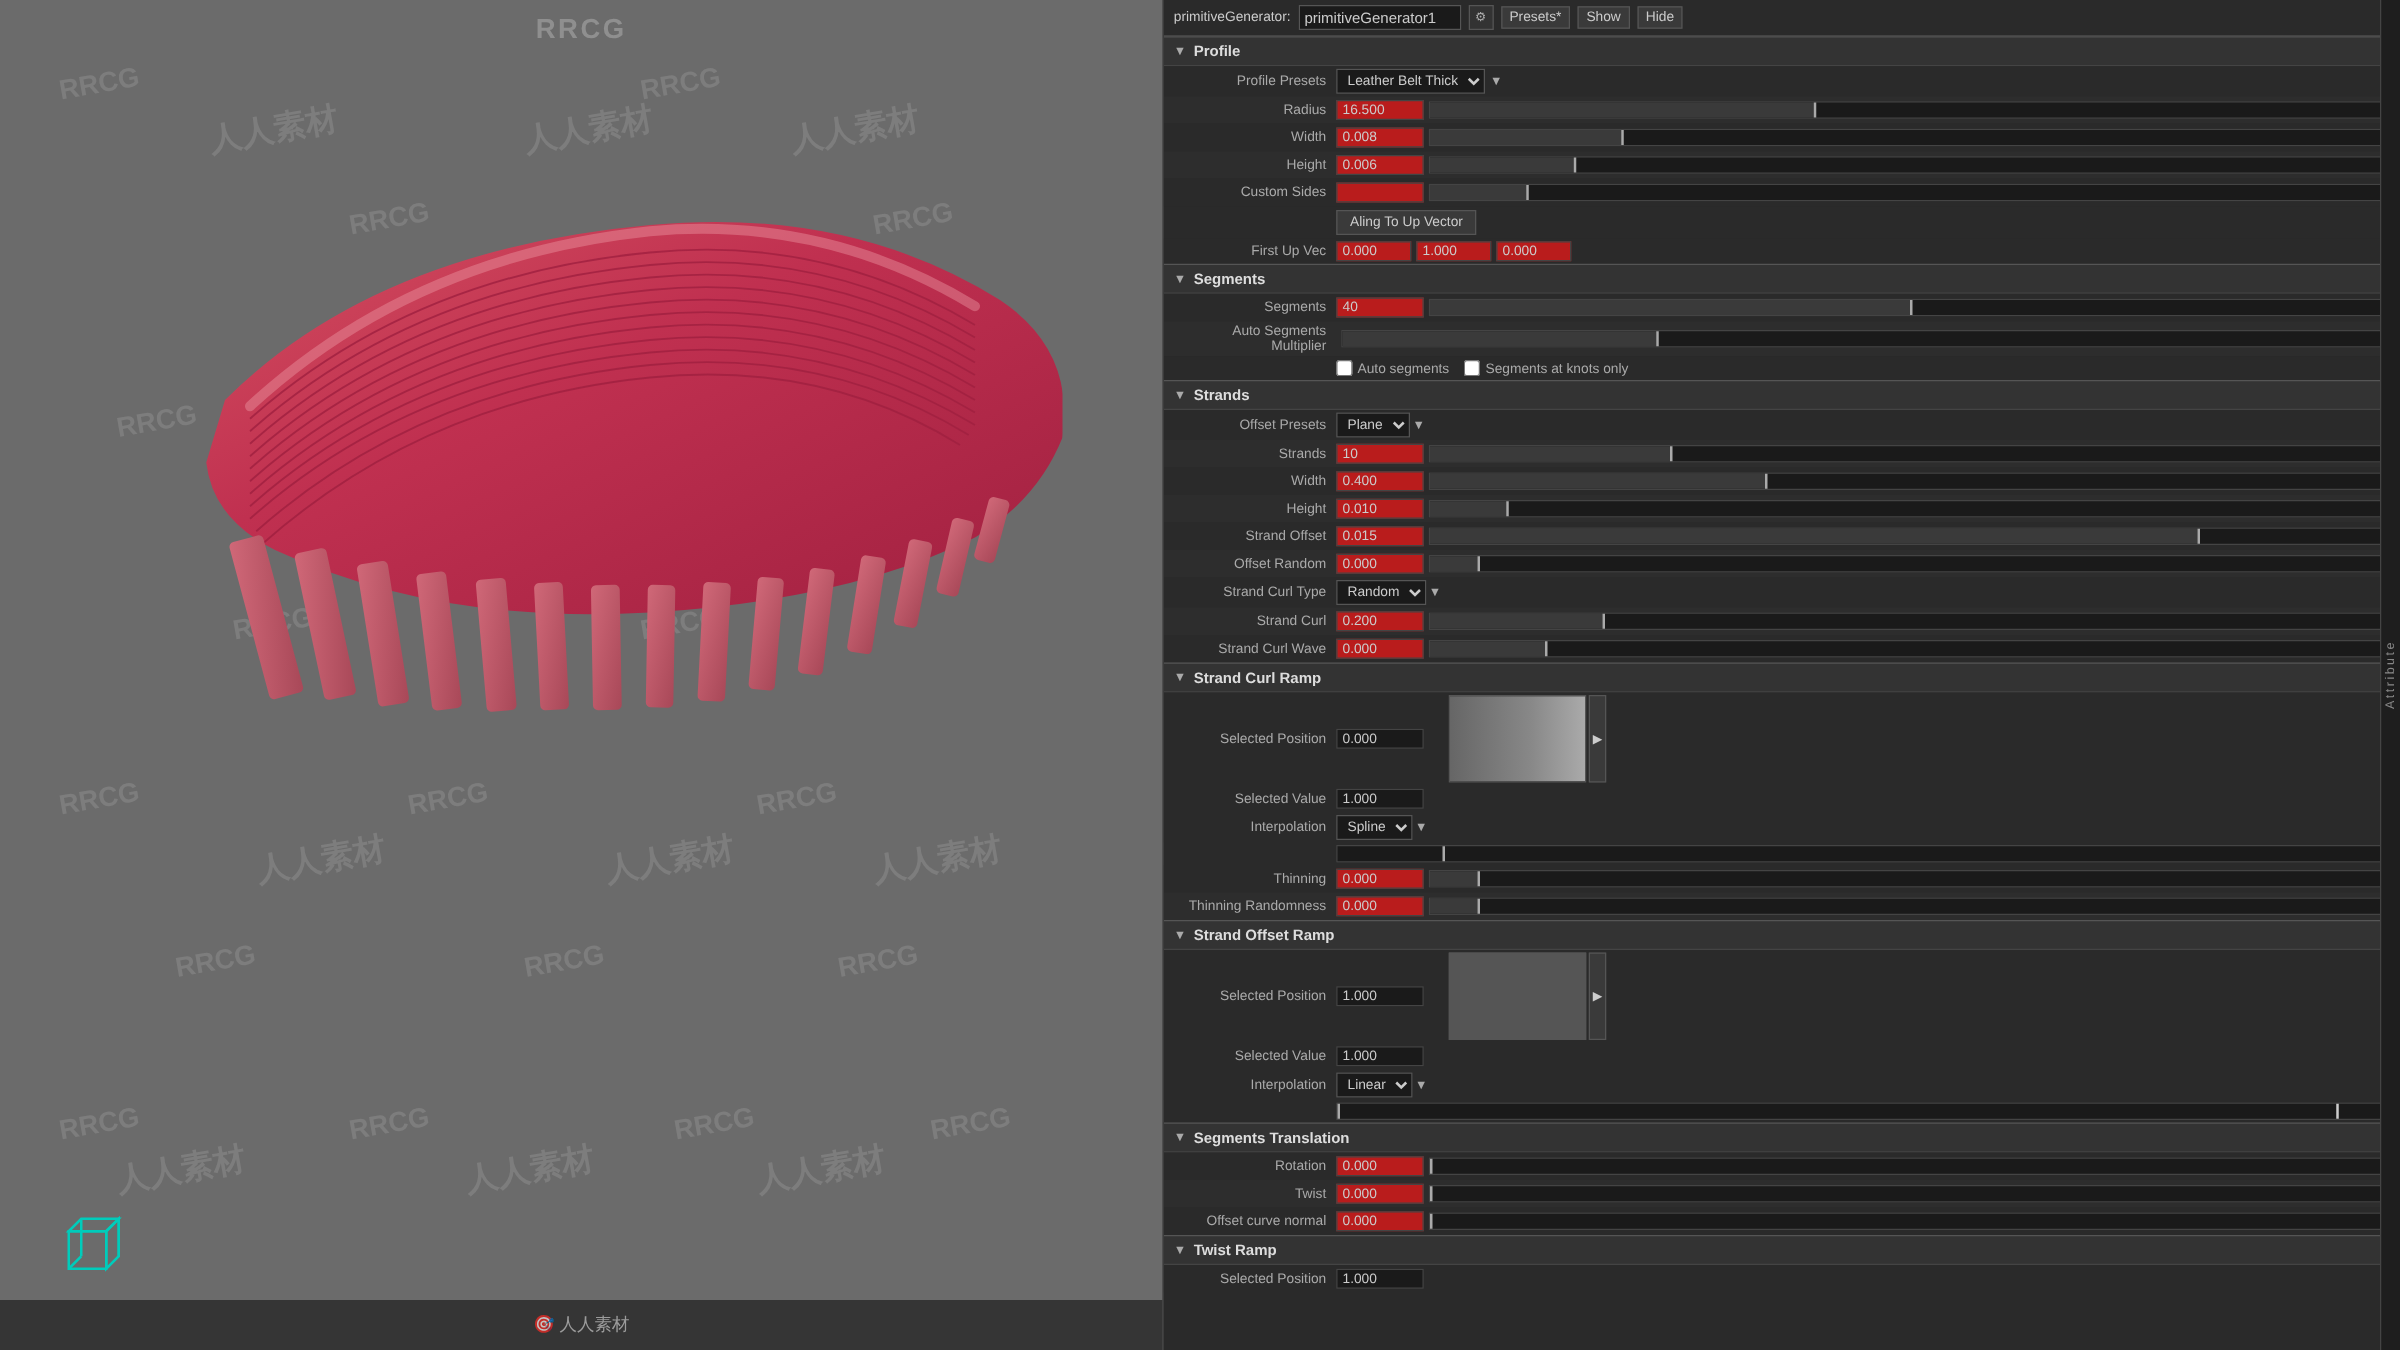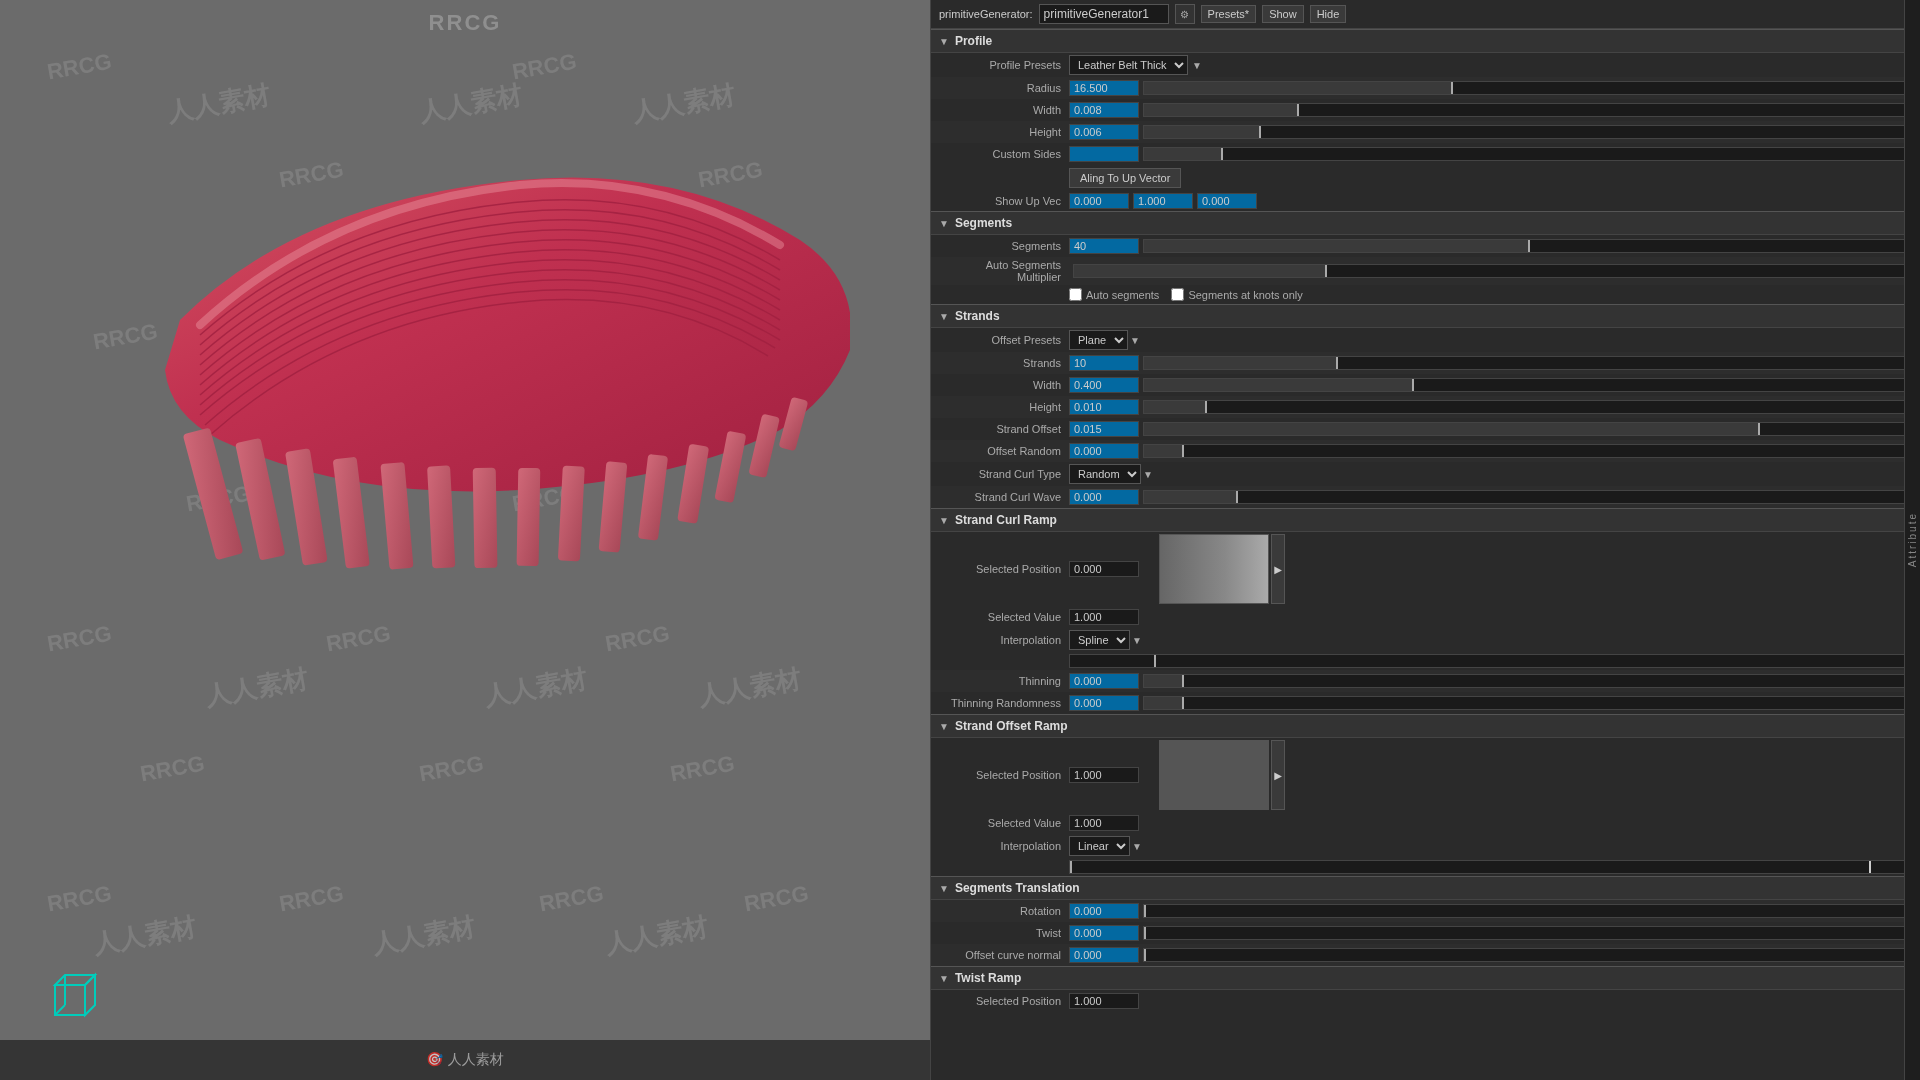--- a/index.html
+++ b/index.html
@@ -174,21 +174,21 @@
     .prop-label {
       width: 130px;
       text-align: right;
       padding-right: 8px;
       color: #aaa;
       flex-shrink: 0;
       font-size: 11px;
     }
 
     .prop-input {
-      background: #0369a1;
+      background: #b91c1c;
       border: 1px solid #444;
       color: #ccc;
       padding: 1px 4px;
       font-size: 11px;
       width: 70px;
       flex-shrink: 0;
     }
 
     .slider-container {
       flex: 1;
@@ -611,21 +611,21 @@
       <div class="slider-fill" style="width:10%"></div>
       <div class="slider-thumb" style="left:10%"></div>
     </div>
   </div>
 
   <div class="align-btn-row">
     <button class="align-btn">Aling To Up Vector</button>
   </div>
 
   <div class="three-input-row">
-    <span class="prop-label">Show Up Vec</span>
+    <span class="prop-label">First Up Vec</span>
     <input class="prop-input" type="text" value="0.000" style="">
     <input class="prop-input" type="text" value="1.000" style="">
     <input class="prop-input" type="text" value="0.000" style="">
   </div>
 
   <div class="section-header">
     <span class="arrow">▼</span>
     <span>Segments</span>
   </div>
 
@@ -716,20 +716,28 @@
   </div>
 
   <div class="prop-row">
     <span class="prop-label">Strand Curl Type</span>
     <select class="dropdown-select">
       <option>Random</option>
     </select>
     <span style="color:#aaa;margin-left:2px;font-size:10px;">▼</span>
   </div>
 
+  <div class="prop-row">
+    <span class="prop-label">Strand Curl</span>
+    <input class="prop-input" type="text" value="0.200" style="">
+    <div class="slider-container">
+      <div class="slider-fill" style="width:18%"></div>
+      <div class="slider-thumb" style="left:18%"></div>
+    </div>
+  </div>
 
   <div class="prop-row">
     <span class="prop-label">Strand Curl Wave</span>
     <input class="prop-input" type="text" value="0.000" style="">
     <div class="slider-container">
       <div class="slider-fill" style="width:12%"></div>
       <div class="slider-thumb" style="left:12%"></div>
     </div>
   </div>
 

